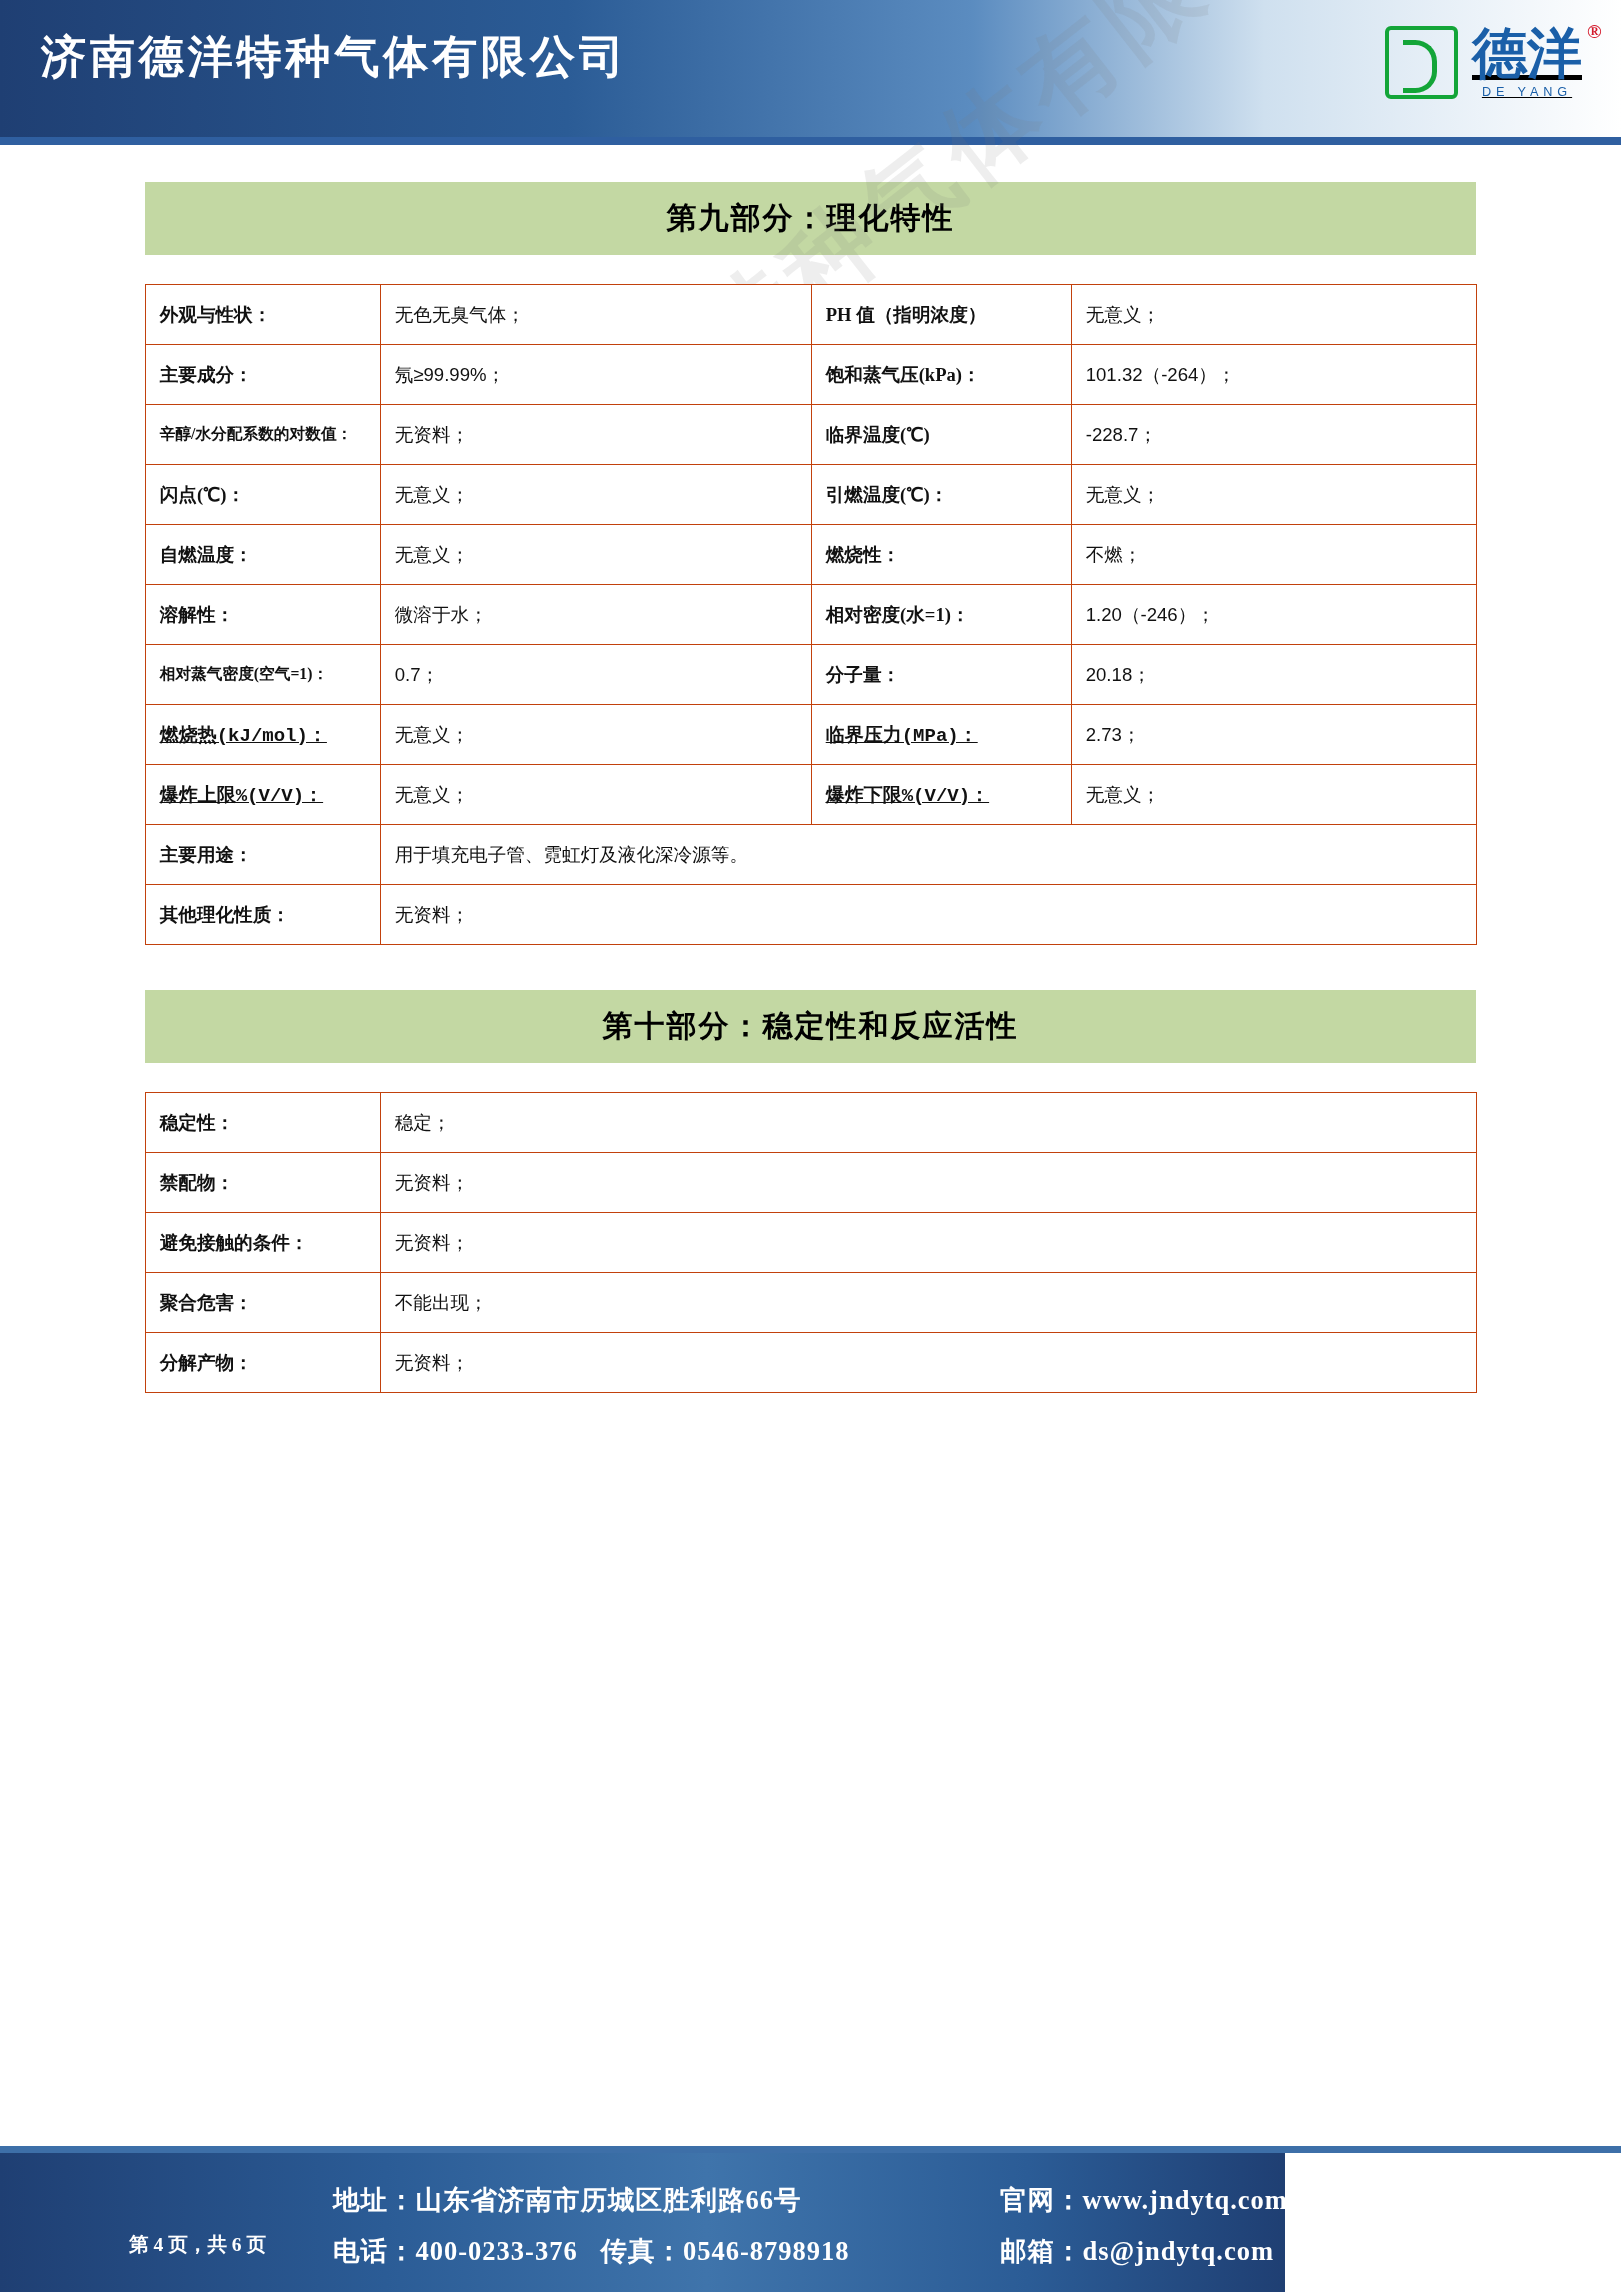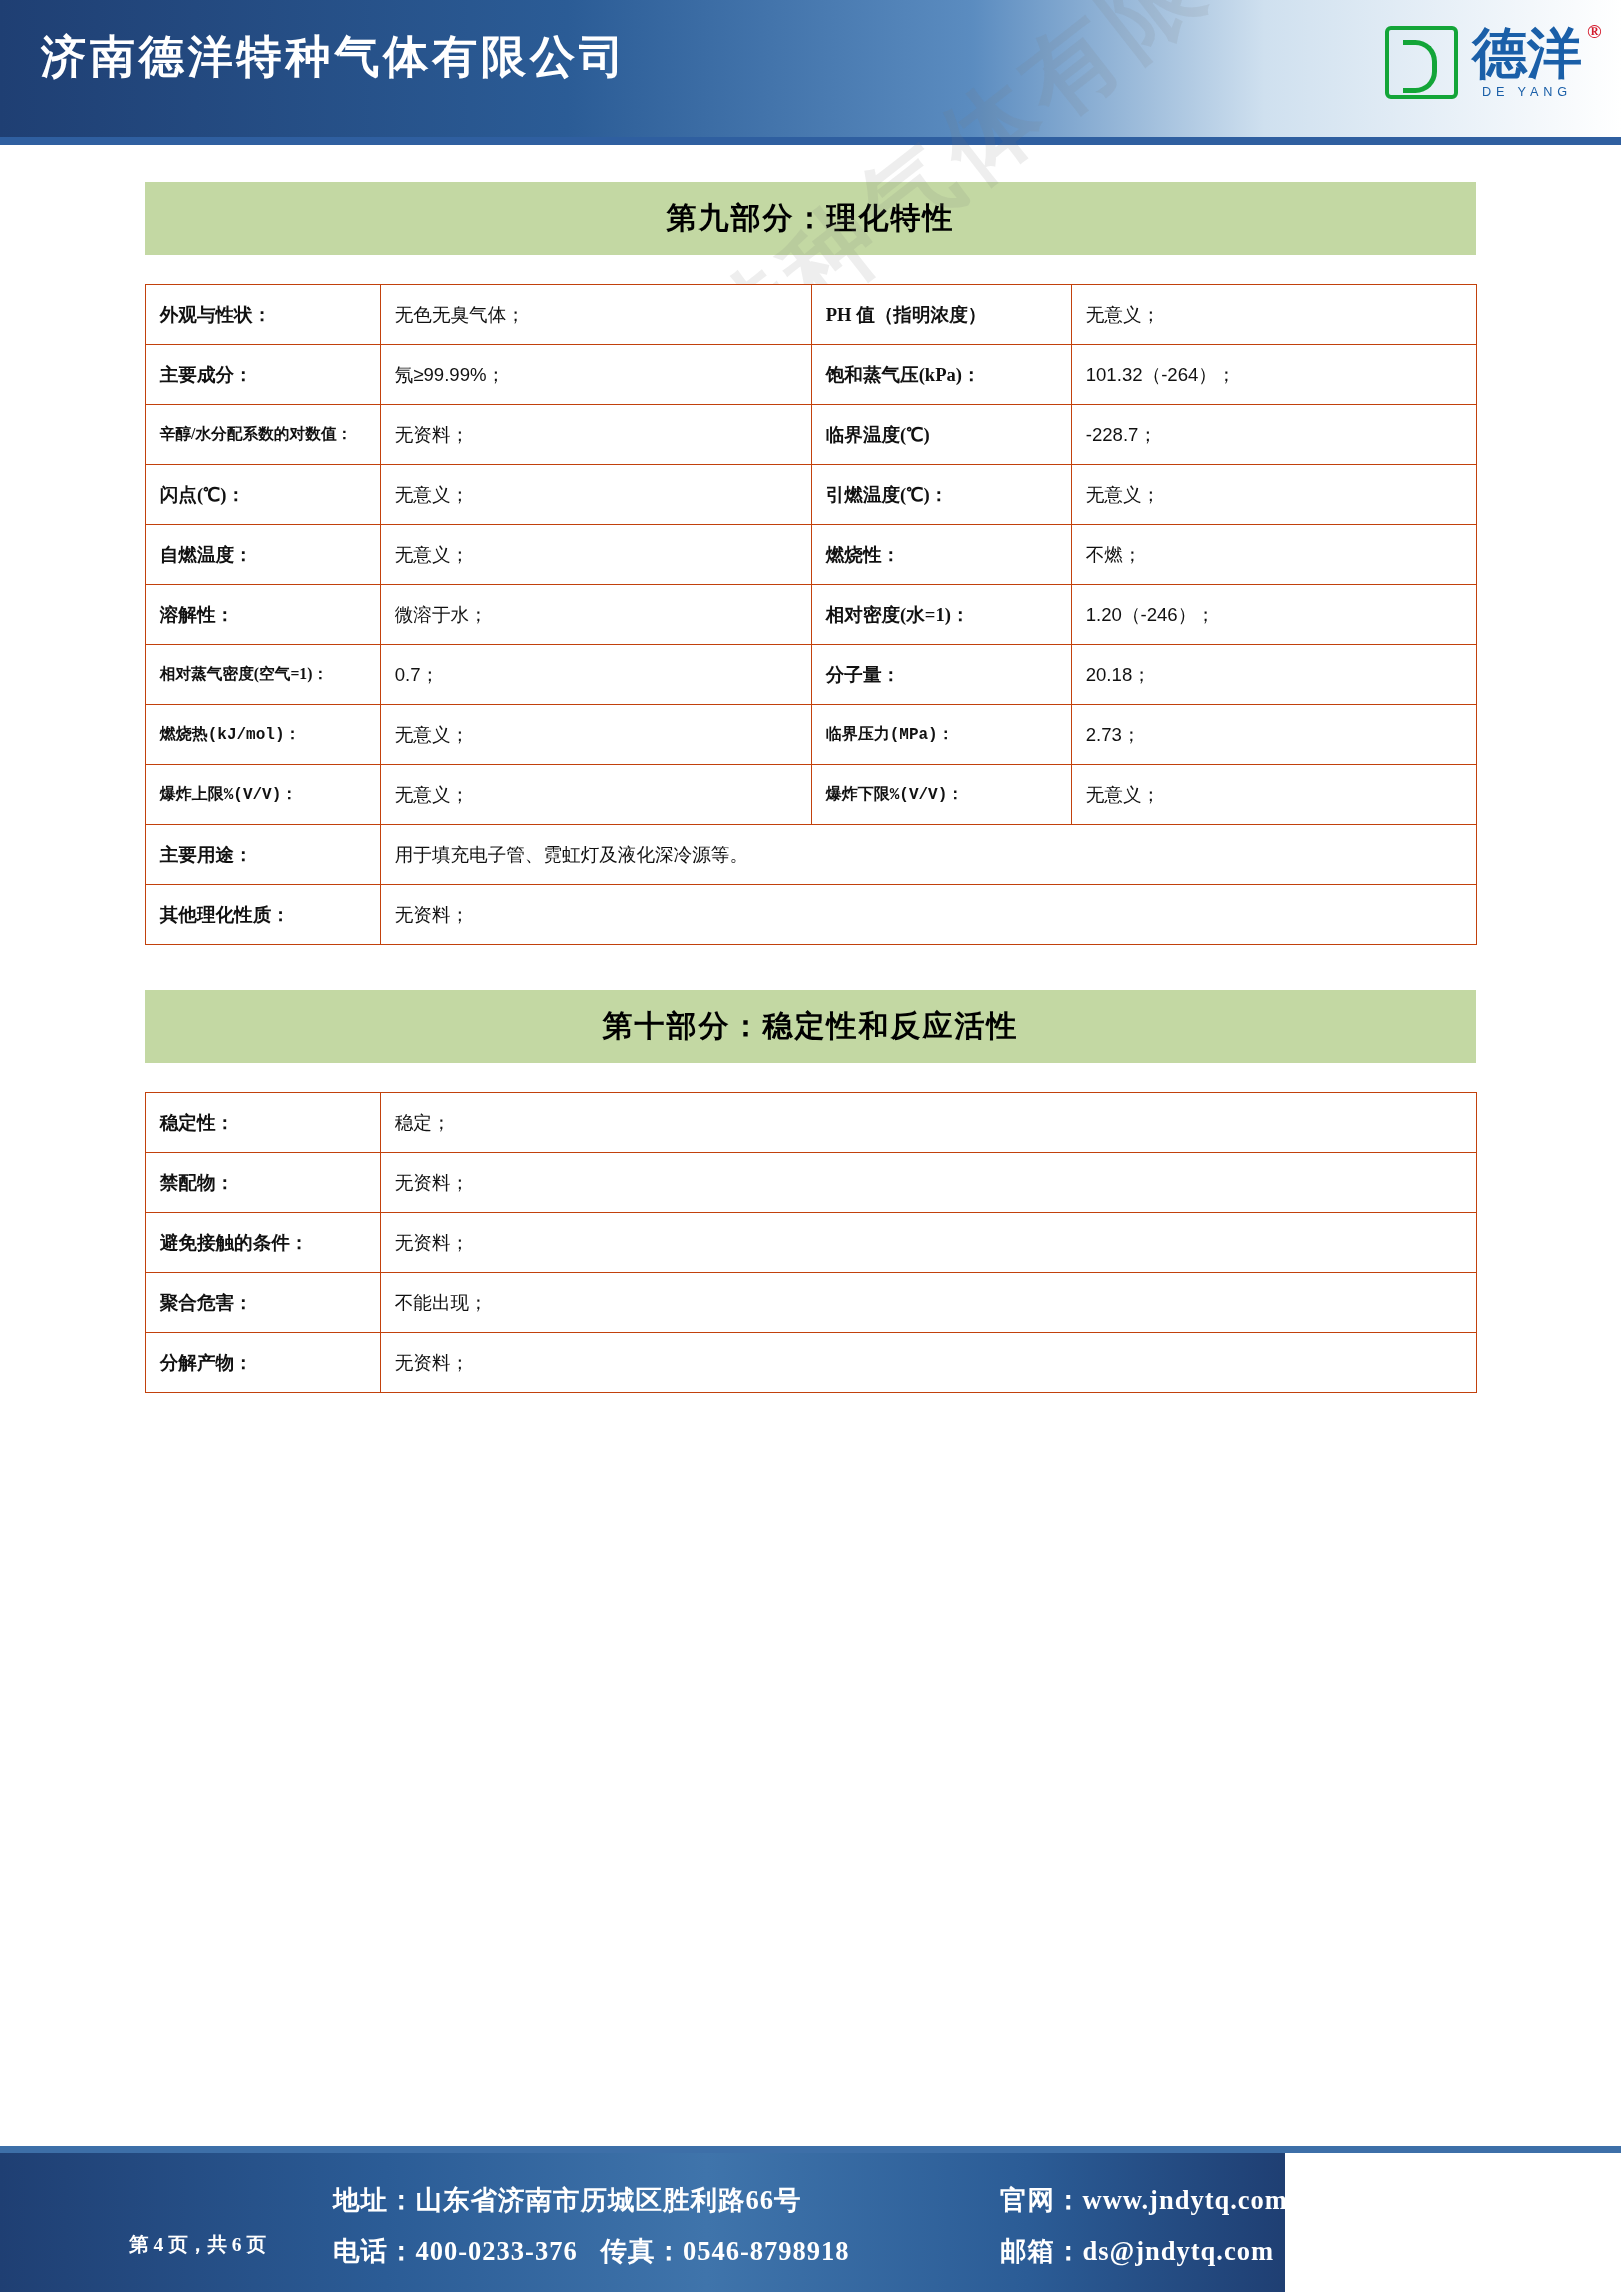--- a/index.html
+++ b/index.html
@@ -41,20 +41,21 @@
   }
   .logo-box {
     position: absolute;
     right: 39px;
     top: 11.8px;
     width: 323px;
     height: 102px;
     display: flex;
     align-items: center;
     justify-content: flex-end;
+    text-decoration: underline;
   }
   .logo-mark {
     width: 73px; height: 73px;
     border: 4.9px solid #13a538;
     border-radius: 5.9px;
     position: relative;
     margin-right: 13.7px;
     box-sizing: border-box;
   }
   .logo-mark:after {
@@ -155,22 +156,23 @@
     color: #1f4fb8;
     font-weight: bold;
     font-family: "Liberation Serif", serif;
     font-size: 20.6px;
   }
   td.lbl.small {
     font-size: 15.7px;
   }
   td.lbl.mono {
     font-family: "Liberation Mono", monospace;
-    font-size: 16px;
-    font-weight: bold;
+    font-size: 19px;
+    font-weight: bold;
+    text-decoration: underline;
   }
   td.val {
     font-family: "Liberation Sans", sans-serif;
     font-size: 18.6px;
     color: #111111;
   }
   .c1 { width: 235px; }
   .c2 { width: 431px; }
   .c3 { width: 260px; }
   .c4 { width: 405px; }

